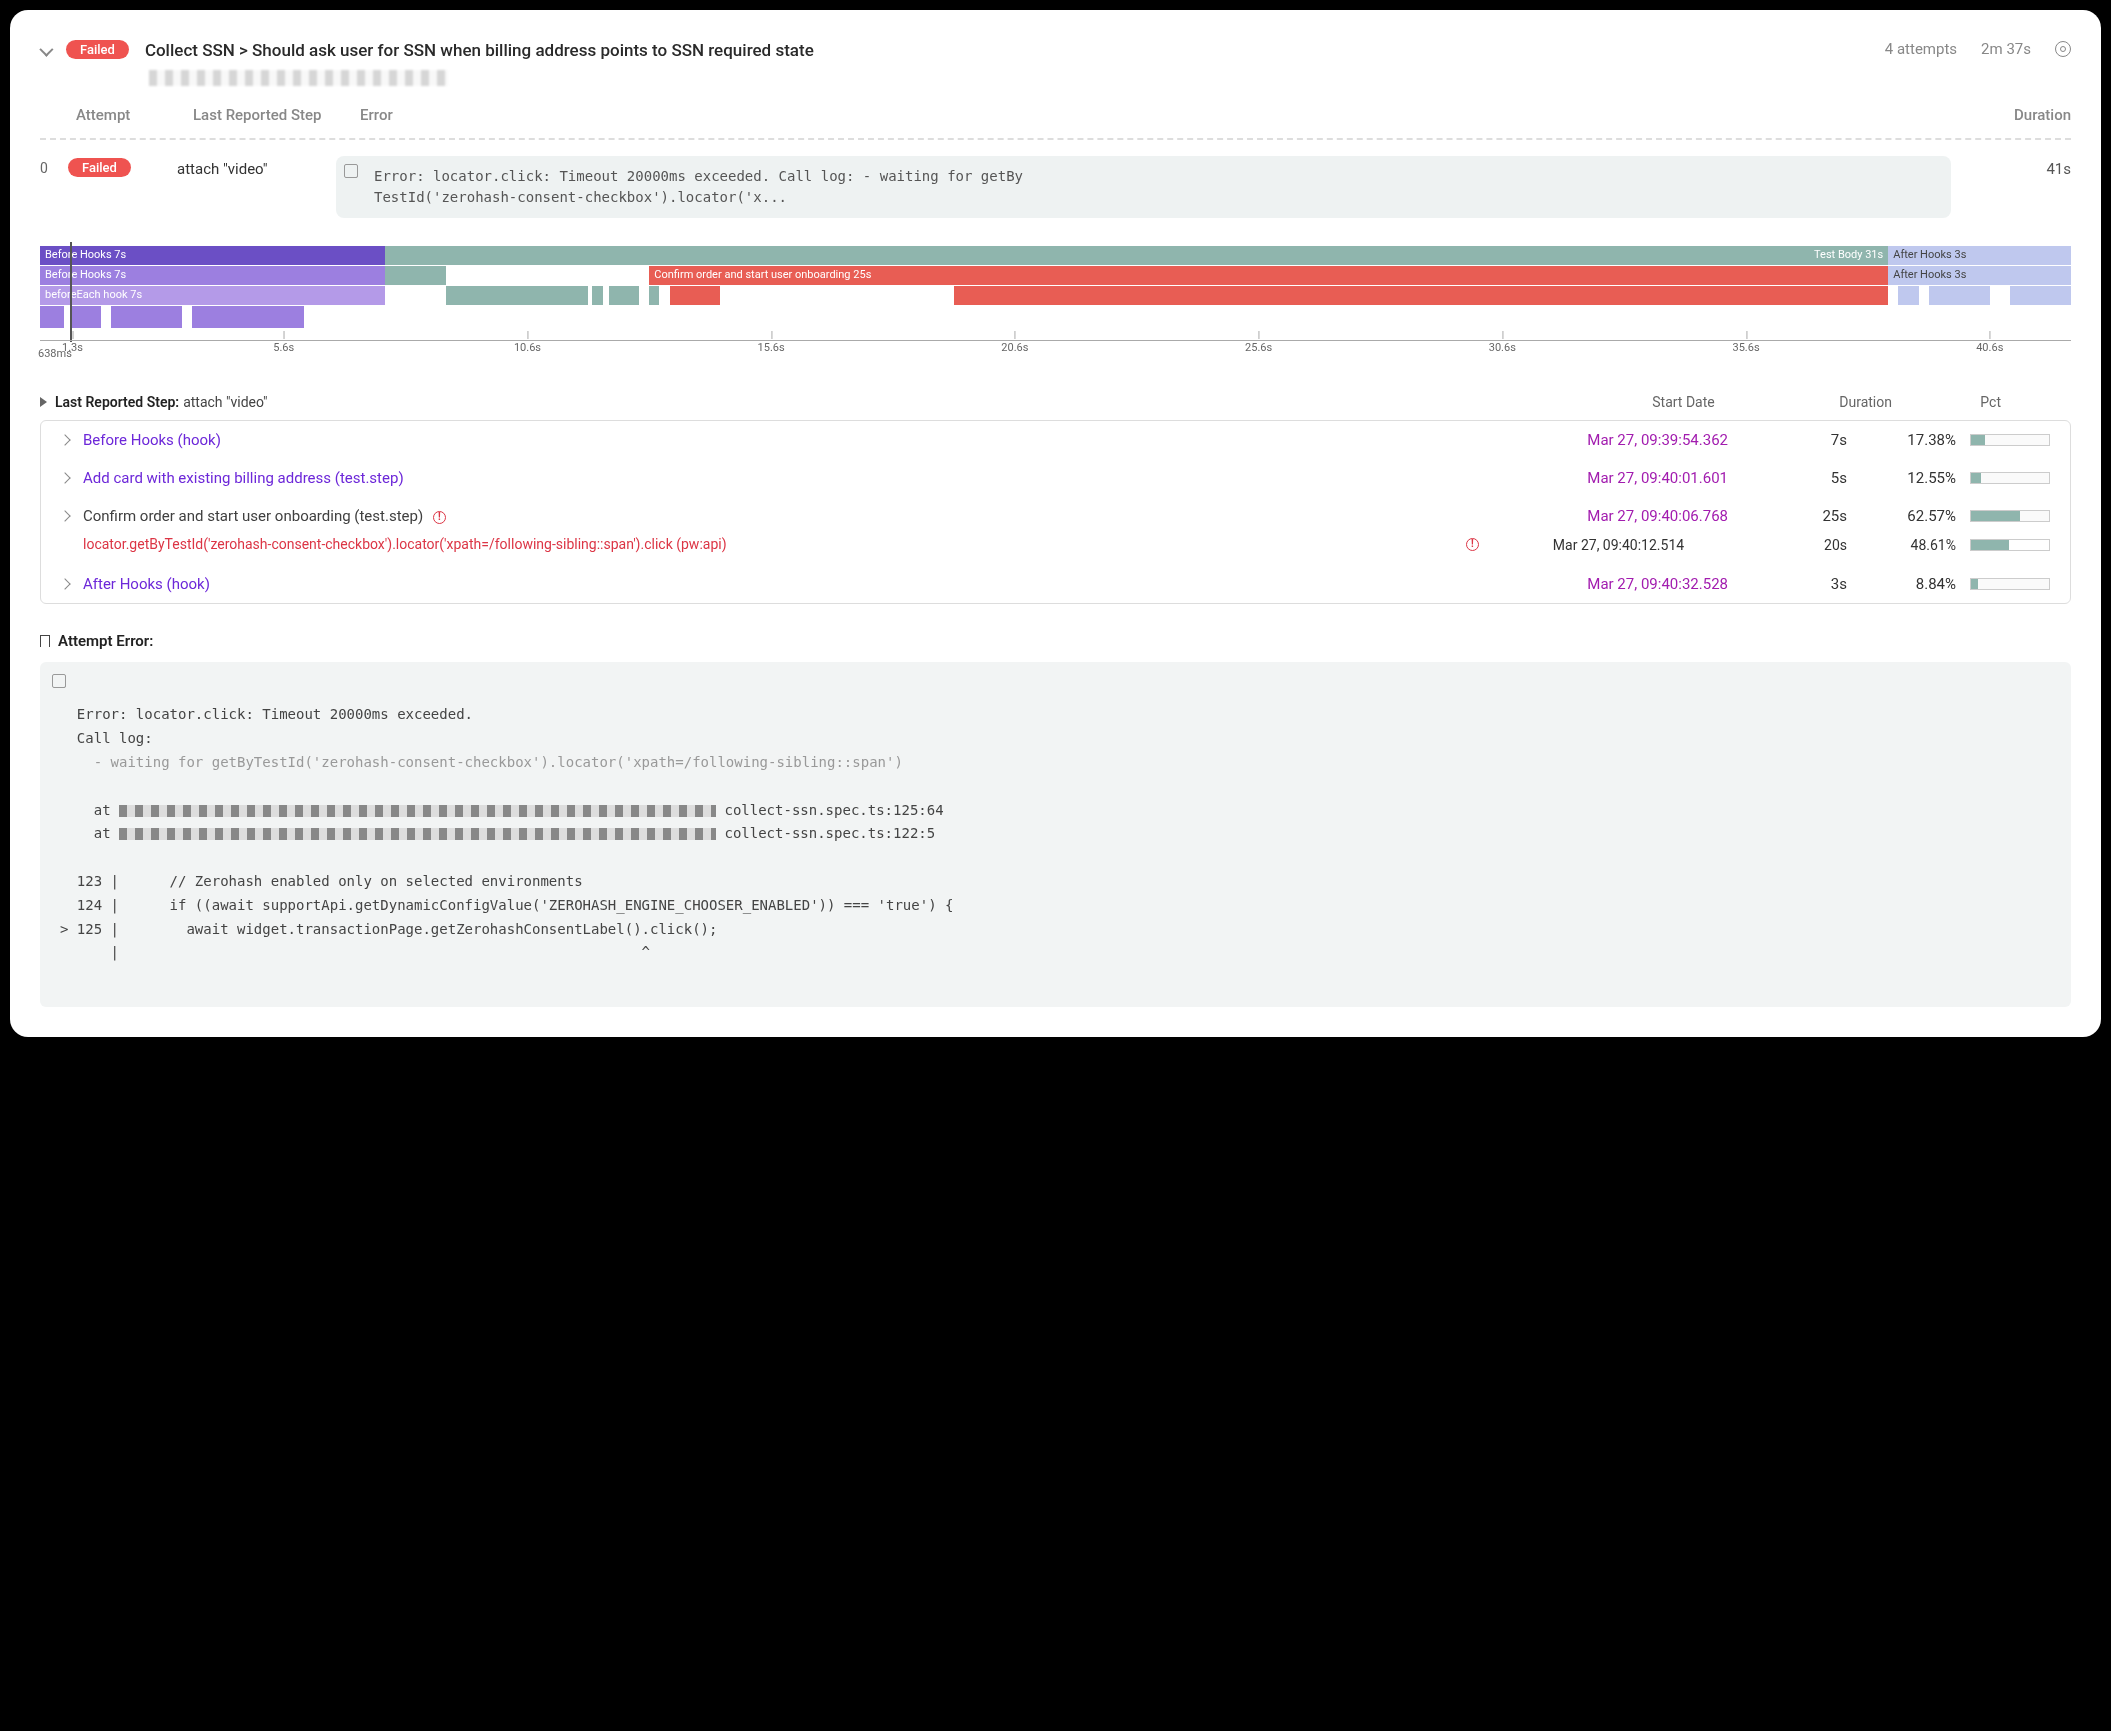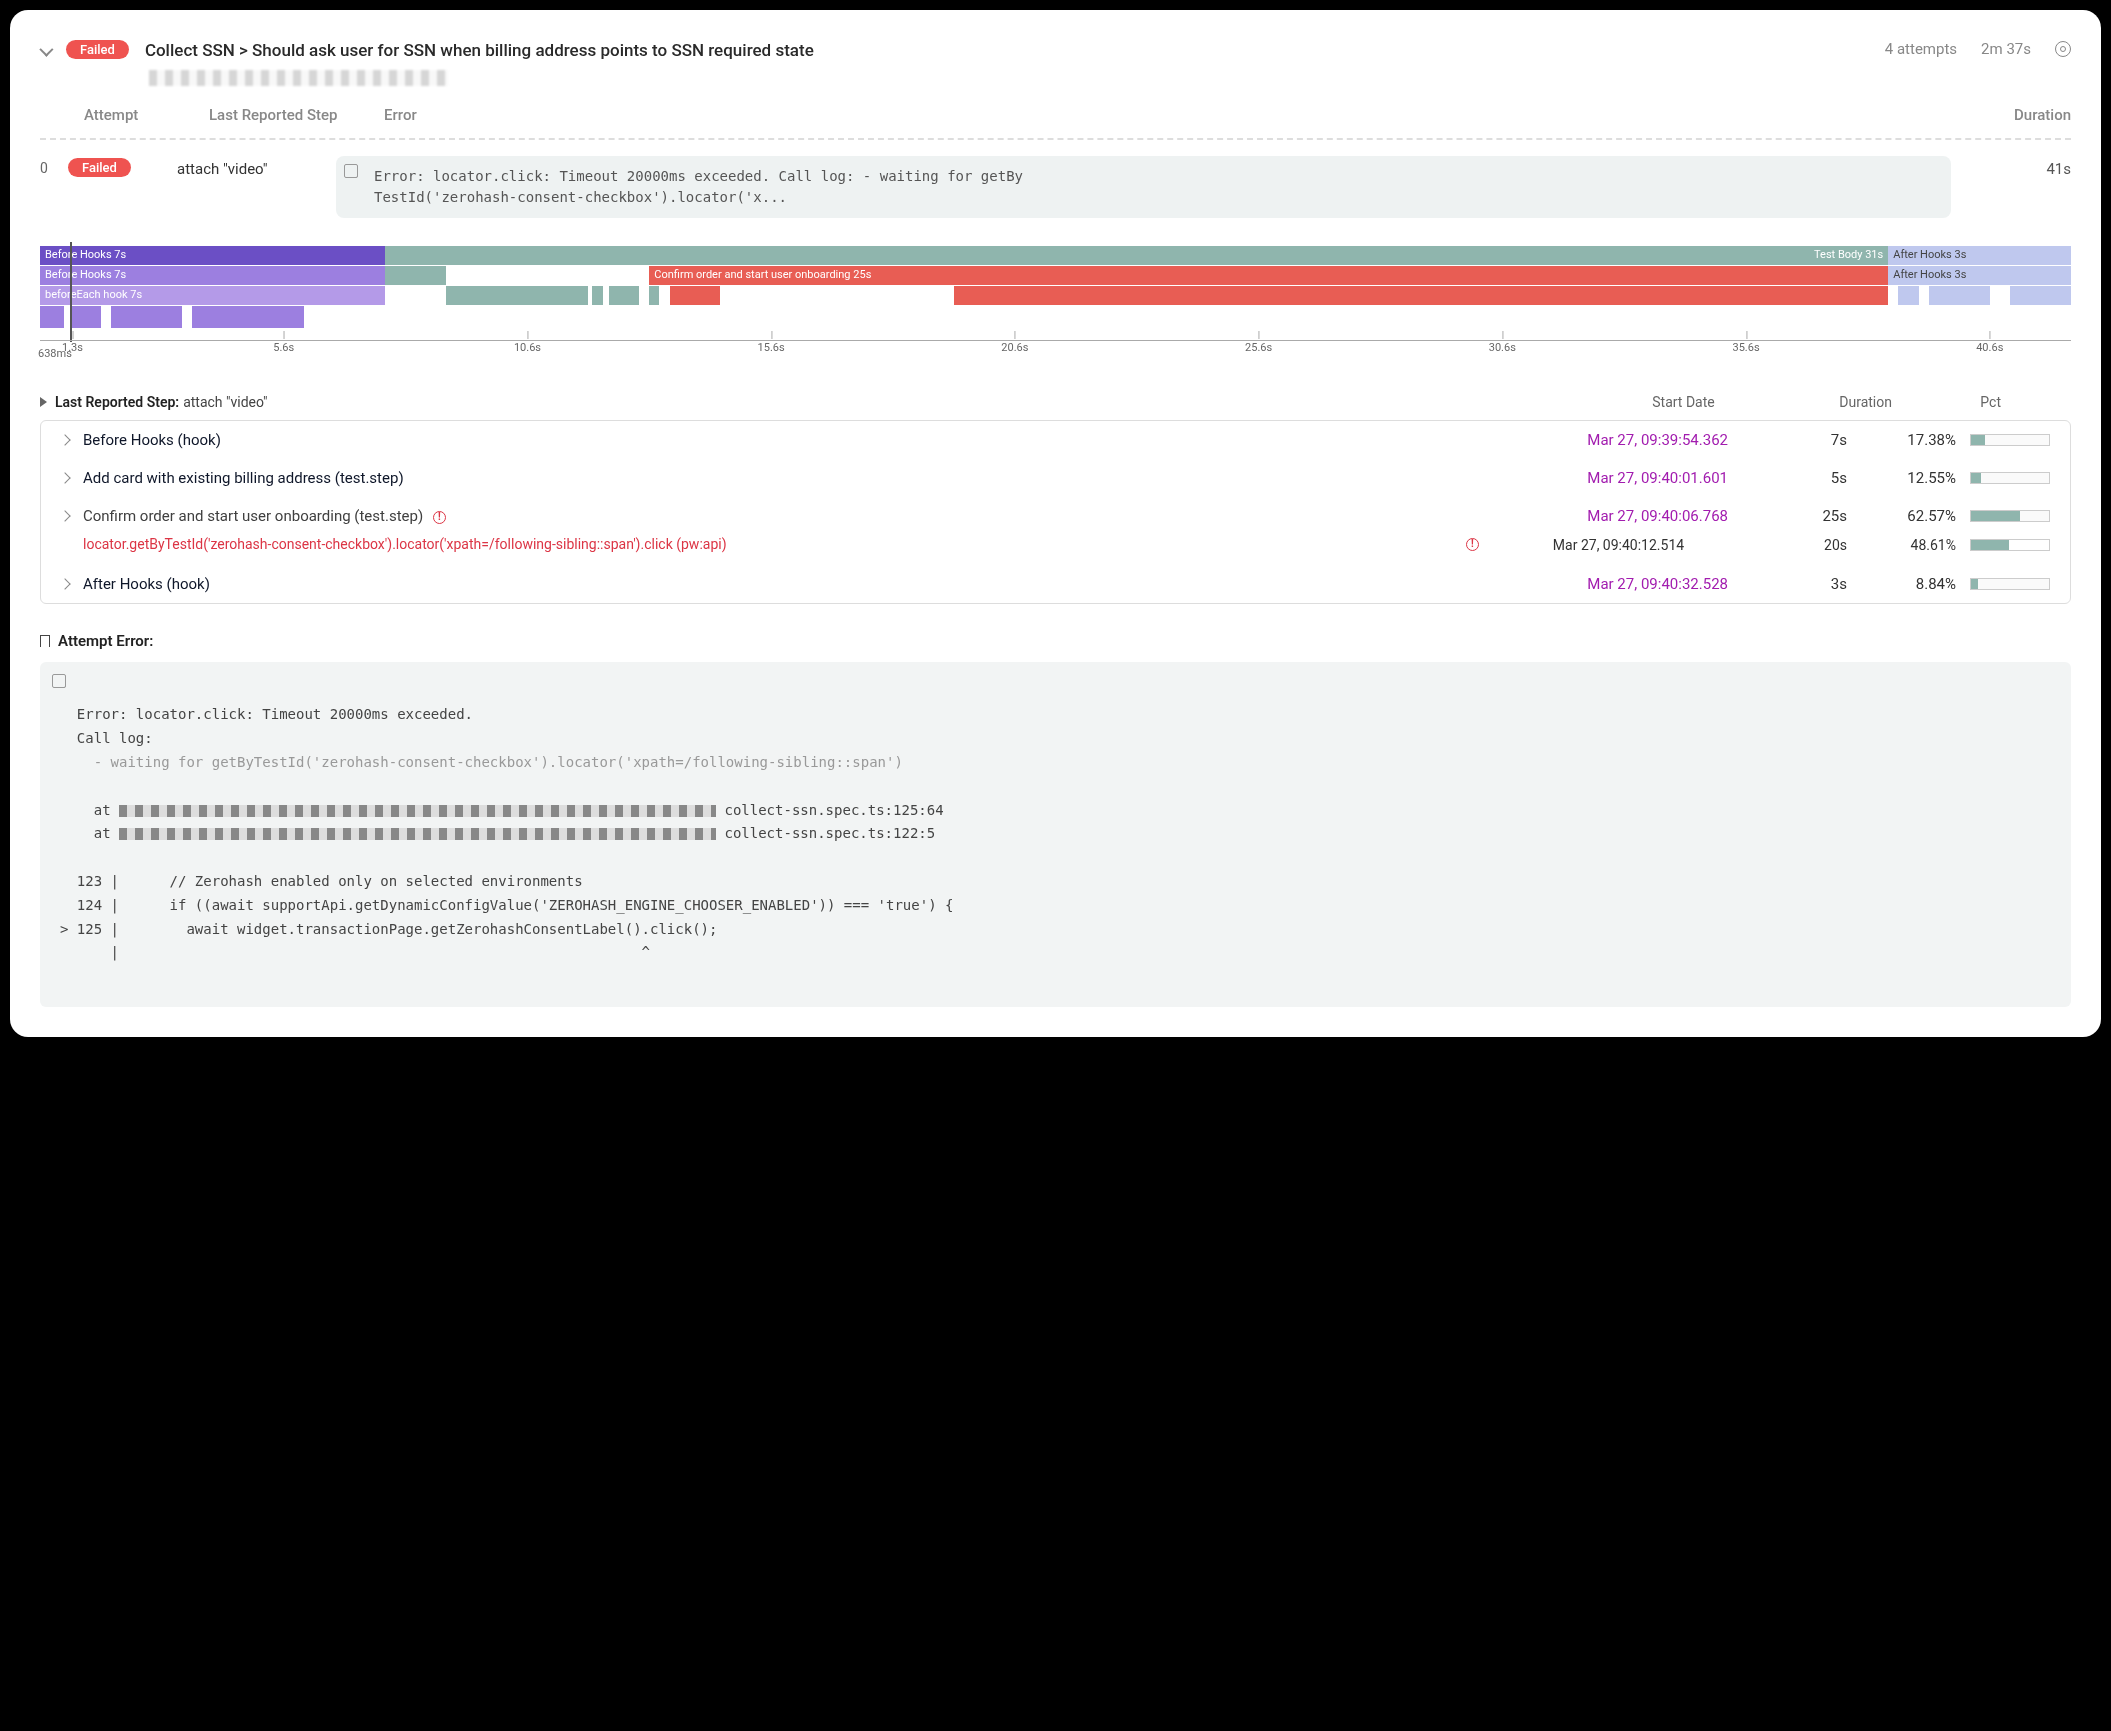--- a/index.html
+++ b/index.html
@@ -73,21 +73,21 @@
   background: repeating-linear-gradient(90deg,#bbb 0 8px,#f5f5f5 8px 16px);
   filter: blur(1px);
   opacity: 0.6;
 }
 .table-header {
   display: flex;
   padding: 20px 0 10px 0;
   color: #888;
   font-weight: 500;
   font-size: 15px;
-  gap: 16px;
+  gap: 8px;
 }
 .col-idx { width: 28px; }
 .col-attempt { width: 109px; }
 .col-step { width: 159px; }
 .col-error { flex: 1; }
 .col-dur { width: 100px; text-align: right; }
 .dashed-divider {
   border: none;
   border-top: 2px dashed #ddd;
   margin: 4px 0 16px 0;
@@ -183,21 +183,21 @@
   font-size: 15px;
 }
 .step-row .chev-r {
   width:8px;height:8px;
   border-right:1.5px solid #888;
   border-top:1.5px solid #888;
   transform:rotate(45deg);
   margin-right:14px;
   flex-shrink:0;
 }
-.step-row .name { flex:1; color:#0f172a; }
+.step-row .name { flex:1; color:#6d28d9; }
 .step-row.error-row .name { color:#404040; }
 .step-row.error-row .name .err-icon {
   display:inline-block;
   width:13px;height:13px;
   border:1.5px solid #dc3545;
   border-radius:50%;
   margin-left:6px;
   position:relative;
   vertical-align:middle;
 }

